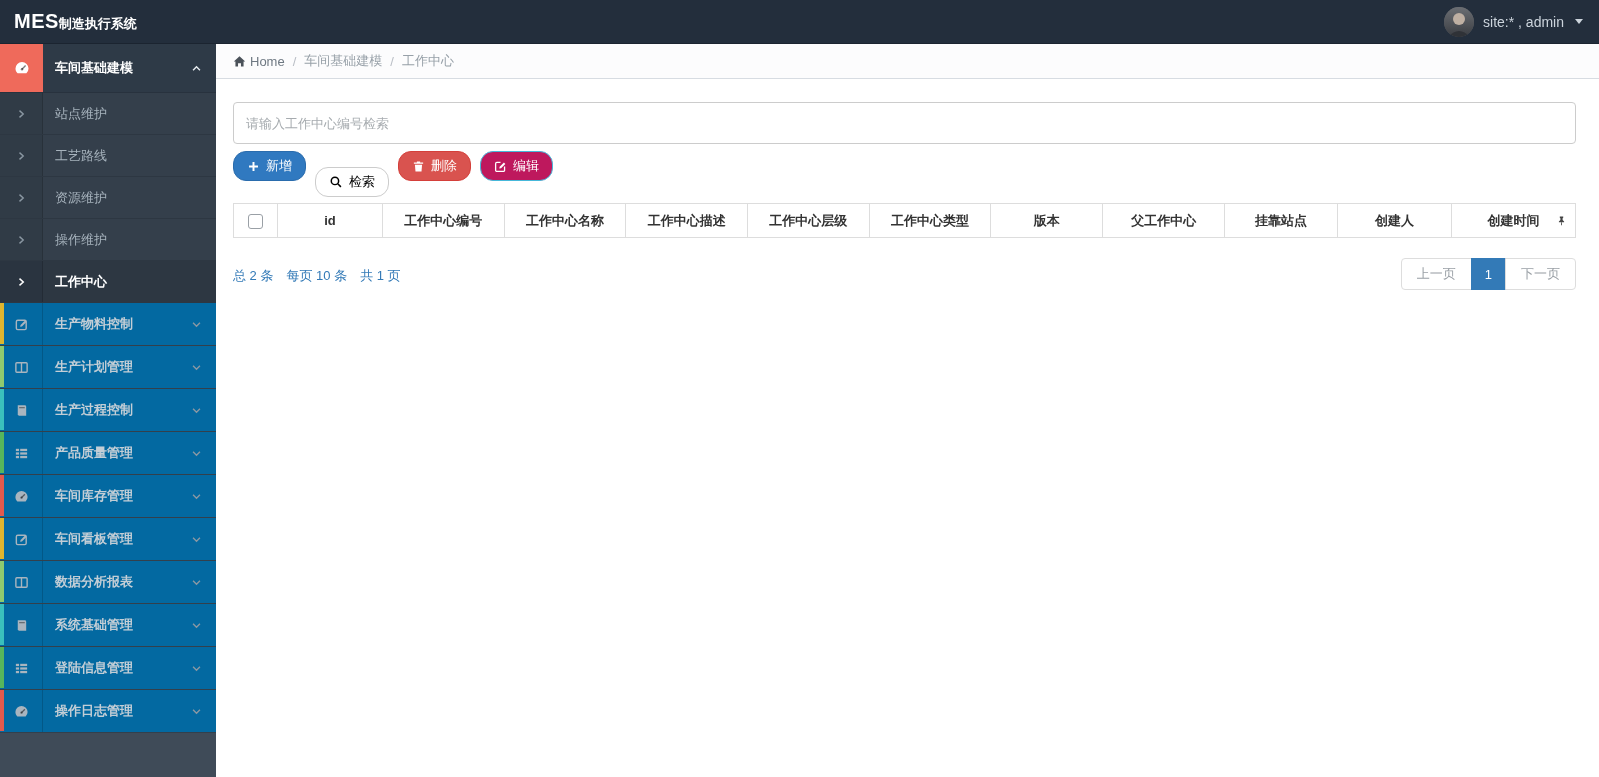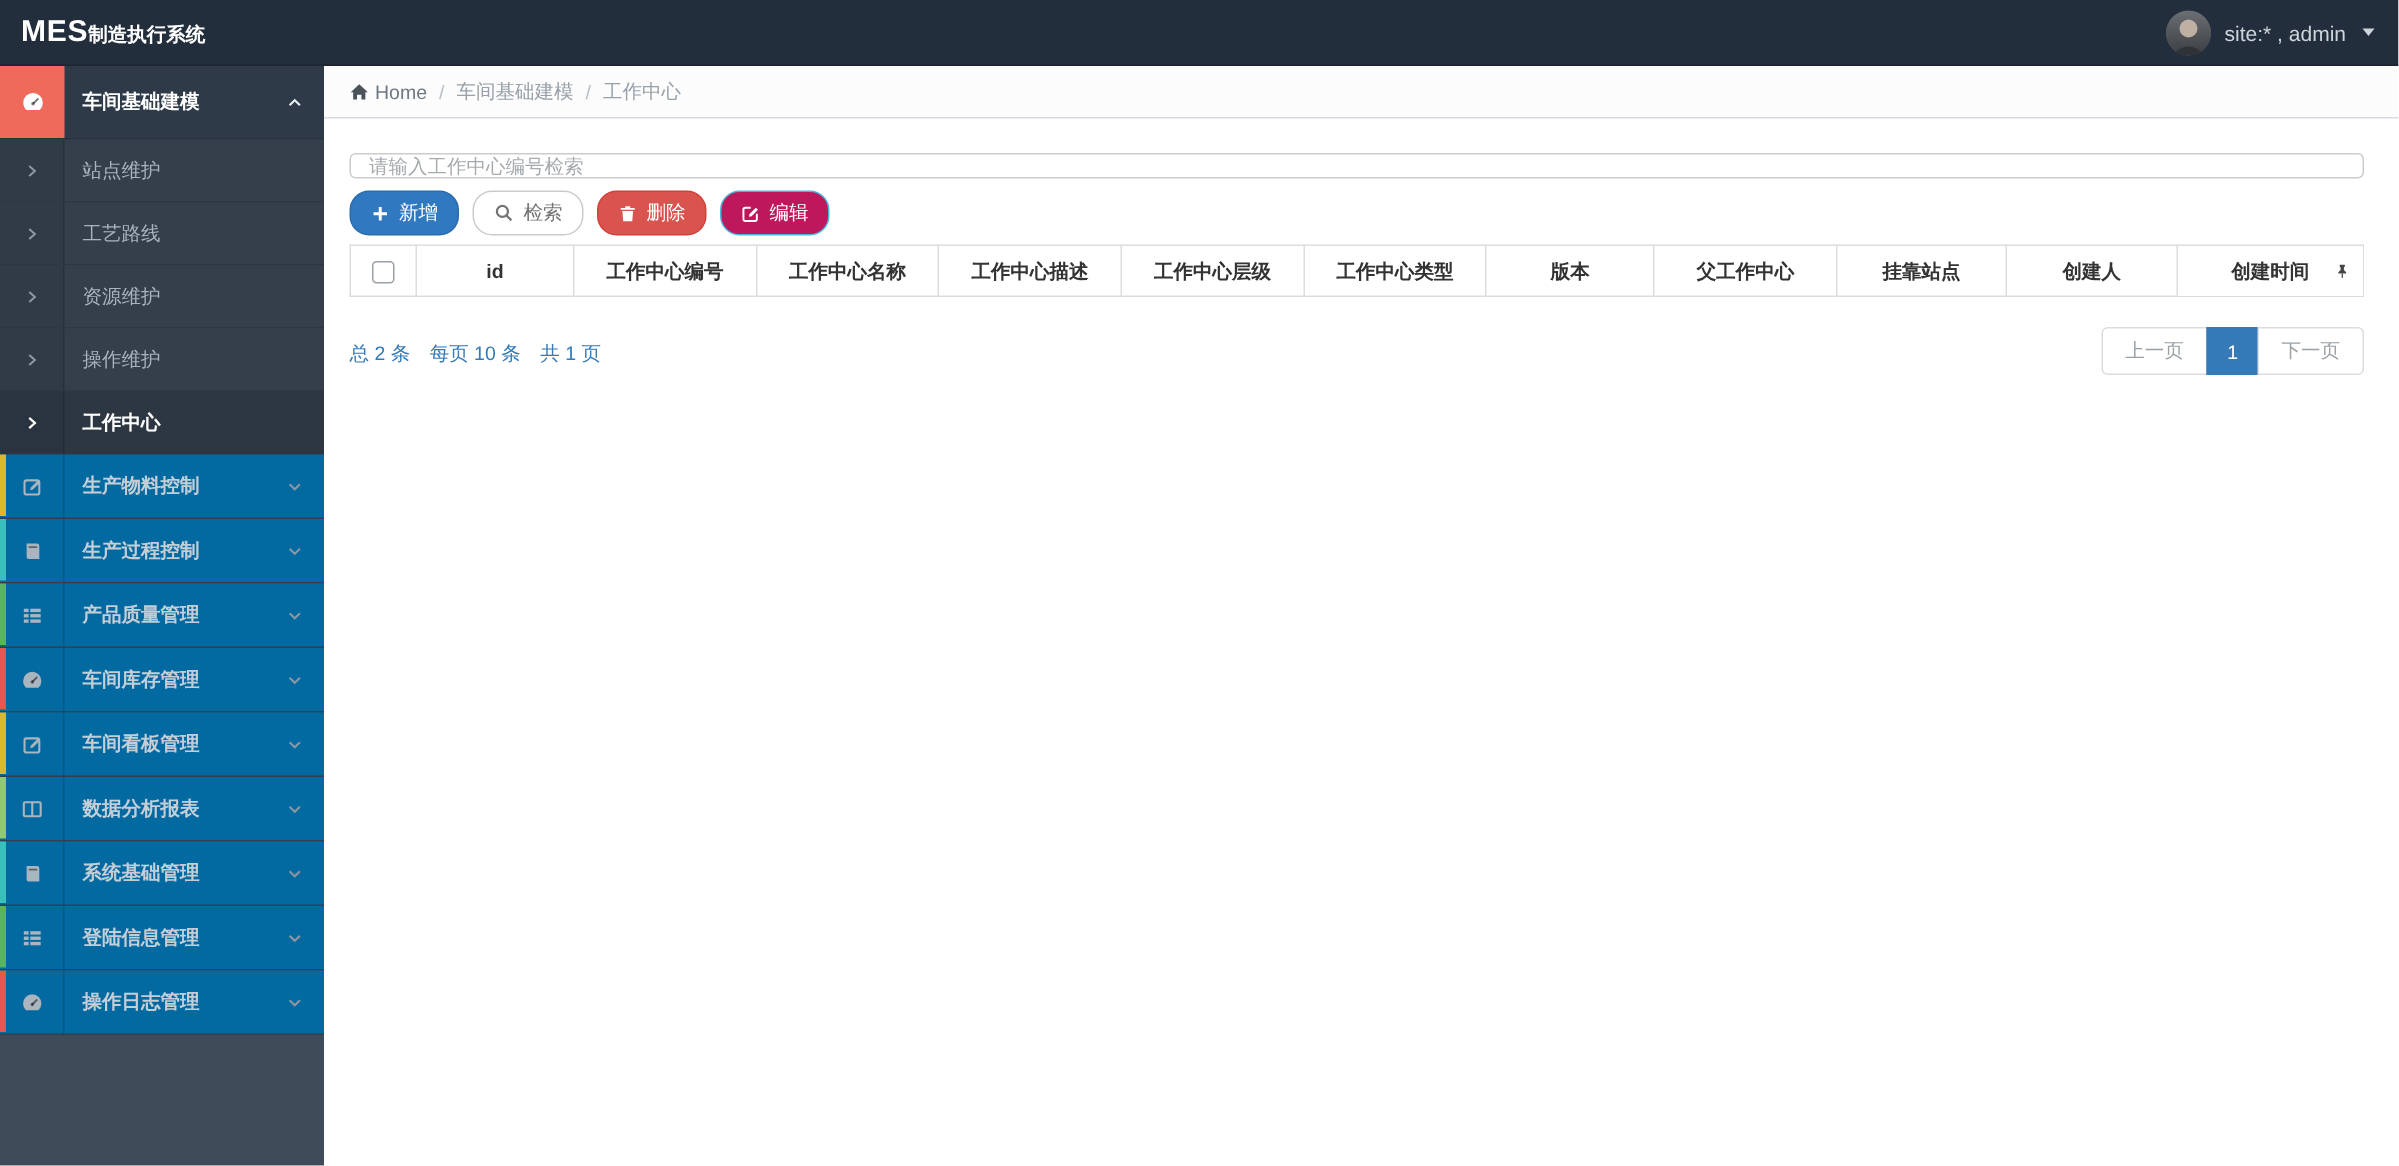--- a/index.html
+++ b/index.html
@@ -52,31 +52,31 @@
   .crumbbar { height:35px; background:#fcfcfd; border-bottom:1px solid #d7dce2;
     display:flex; align-items:center; padding-left:17px; font-size:13px; }
   .crumb-home { display:flex; align-items:center; gap:4px; color:#6e7882; cursor:pointer; }
   .crumb-home svg { color:#4b525a; }
   .crumb-sep { color:#b9bec5; margin:0 8px; }
   .crumb-link { color:#97a0a8; cursor:pointer; }
   .crumb-cur { color:#97a0a8; }
 
   
   .content { padding:23px 23px 0 17px; }
-  .search-box { width:100%; height:17px; border:1px solid #ccc; border-radius:4px;
+  .search-box { width:100%; height:42px; border:1px solid #ccc; border-radius:4px;
     padding:0 12px; font-size:13px; color:#555; outline:none;
     font-family:"Liberation Sans","DejaVu Sans",sans-serif; }
   .search-box::placeholder { color:#a6abaf; }
 
   .toolbar { margin-top:7px; display:flex; gap:9px; }
   .btn { height:30px; padding:0 13px; border-radius:13px; font-size:13px; display:inline-flex;
     align-items:center; gap:6px; border:1px solid transparent; cursor:pointer; white-space:nowrap;
     font-family:"Liberation Sans","DejaVu Sans",sans-serif; }
   .btn-primary { background:#3079c0; border-color:#2a6cad; color:#fff; }
-  .btn-default { background:#fff; border-color:#ccc; color:#737373; }
+  .btn-default { background:#fff; border-color:#ccc; color:#000000;margin-top:16px; }
   .btn-danger  { background:#d9534f; border-color:#d43f3a; color:#fff; }
   .btn-info    { background:#be185d; border-color:#46b8da; color:#fff; }
 
   
   table { margin-top:6px; width:100%; border-collapse:collapse; table-layout:fixed;
     font-size:13px; color:#333; }
   th,td { border:1px solid #ddd; height:34px; text-align:center; padding:0 8px;
     overflow:hidden; white-space:nowrap; font-weight:normal; background:#fff; }
   th { font-weight:bold; }
   tr.striped td { background:#f6f6f6; }
@@ -194,20 +194,35 @@
           </svg>
       </span>
       <span class="slabel">生产物料控制</span>
       <span class="scaret">
           <svg width="11" height="11" viewBox="0 0 16 16">
             <polyline points="3,5.5 8,10.5 13,5.5" fill="none" stroke="currentColor" stroke-width="2"></polyline>
           </svg>
         </span>
     </div>
 
+    <div class="s-item s-lvl1">
+      <span class="strip" style="background:#8fca6f"></span>
+      <span class="icol">
+        <svg width="15" height="15" viewBox="0 0 16 16">
+            <rect x="2" y="3" width="12" height="10" rx="1" fill="none" stroke="currentColor" stroke-width="1.5"></rect>
+            <line x1="8" y1="3" x2="8" y2="13" stroke="currentColor" stroke-width="1.5"></line>
+          </svg>
+      </span>
+      <span class="slabel">生产计划管理</span>
+      <span class="scaret">
+          <svg width="11" height="11" viewBox="0 0 16 16">
+            <polyline points="3,5.5 8,10.5 13,5.5" fill="none" stroke="currentColor" stroke-width="2"></polyline>
+          </svg>
+        </span>
+    </div>
 
     <div class="s-item s-lvl1">
       <span class="strip" style="background:#3ac0bc"></span>
       <span class="icol">
         <svg width="15" height="15" viewBox="0 0 16 16">
             <path d="M4 2.5h7.5A1.5 1.5 0 0 1 13 4v9.5H5.5A1.5 1.5 0 0 1 4 12z" fill="currentColor"></path>
             <line x1="5.5" y1="5" x2="11.5" y2="5" stroke="rgba(0,0,0,.45)" stroke-width="1.2"></line>
           </svg>
       </span>
       <span class="slabel">生产过程控制</span>

